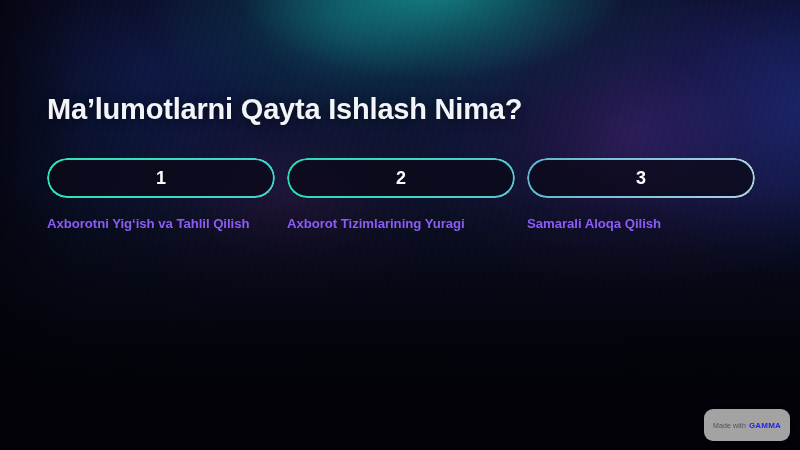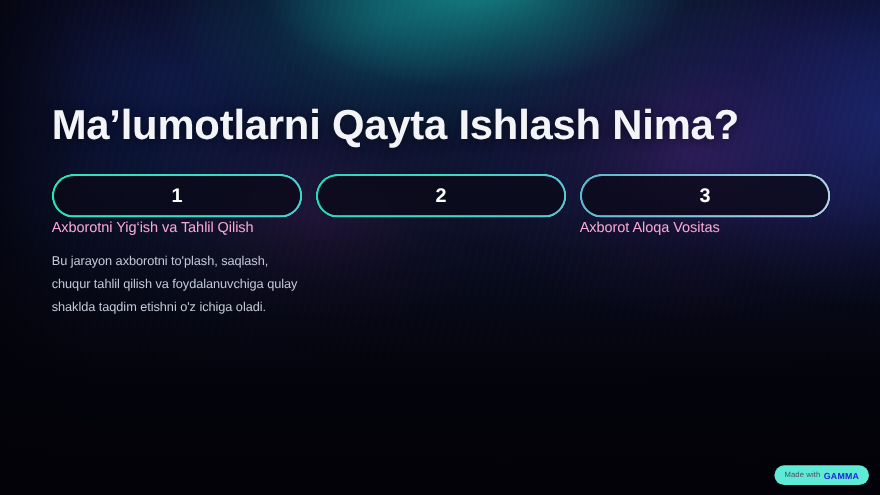--- a/index.html
+++ b/index.html
@@ -107,21 +107,21 @@
   
   #content {
     position: absolute;
     inset: 0;
   }
 
   .slide-title {
     position: absolute;
     left: 47px;
     top: 93px;
-    font-size: 38px;
+    font-size: 29px;
     font-weight: bold;
     color: #f2f4f8;
     letter-spacing: -0.2px;
     text-shadow: 0 2px 10px rgba(0,0,0,0.55);
     white-space: nowrap;
   }
 
   .cards {
     position: absolute;
     left: 47px;
@@ -171,44 +171,45 @@
   .pill-number {
     position: relative;
     z-index: 1;
     font-size: 18px;
     font-weight: bold;
     color: #fdfdfe;
     line-height: 1;
   }
 
   .card-heading {
+    margin-top: 17px;
     font-size: 13.2px;
-    font-weight: normal;
-    color: #f9a8d4;
+    font-weight: bold;
+    color: #8b5cf6;
     line-height: 1.33;
     letter-spacing: -0.05px;
   }
 
   .card-body {
     margin-top: 11px;
     font-size: 11.6px;
     color: #c3c9d6;
     line-height: 1.82;
     letter-spacing: -0.05px;
   }
 
   
   .gamma-badge {
     position: absolute;
     right: 10px;
     bottom: 9px;
-    height: 18px;
+    height: 32px;
     padding: 0 9px;
     border-radius: 9px;
-    background: #5eead4;
+    background: #a3a3a3;
     display: flex;
     align-items: center;
     gap: 3px;
     box-shadow: 0 1px 4px rgba(0,0,0,0.5);
   }
   .gamma-made {
     font-size: 7px;
     color: #4b4f63;
     letter-spacing: 0.1px;
   }
@@ -239,34 +240,34 @@
 
     <div class="slide-title">Ma’lumotlarni Qayta Ishlash Nima?</div>
 
     <div class="cards">
 
       <div class="card">
         <div class="pill pill-1">
           <span class="pill-number">1</span>
         </div>
         <div class="card-heading">Axborotni Yig‘ish va Tahlil Qilish</div>
-        <div class="card-body">Bu jarayon axborotni to'plash, saqlash, chuqur tahlil qilish va foydalanuvchiga qulay shaklda taqdim etishni o'z ichiga oladi.</div>
       </div>
 
       <div class="card">
         <div class="pill pill-2">
           <span class="pill-number">2</span>
         </div>
+        <div class="card-heading">Axborot Tizimlarining Yuragi</div>
       </div>
 
       <div class="card">
         <div class="pill pill-3">
           <span class="pill-number">3</span>
         </div>
-        <div class="card-heading">Axborot Aloqa Vositas</div>
+        <div class="card-heading">Samarali Aloqa Qilish</div>
       </div>
 
     </div>
 
     <div class="gamma-badge">
       <span class="gamma-made">Made with</span>
       <span class="gamma-word">GAMMA</span>
     </div>
 
   </div>

